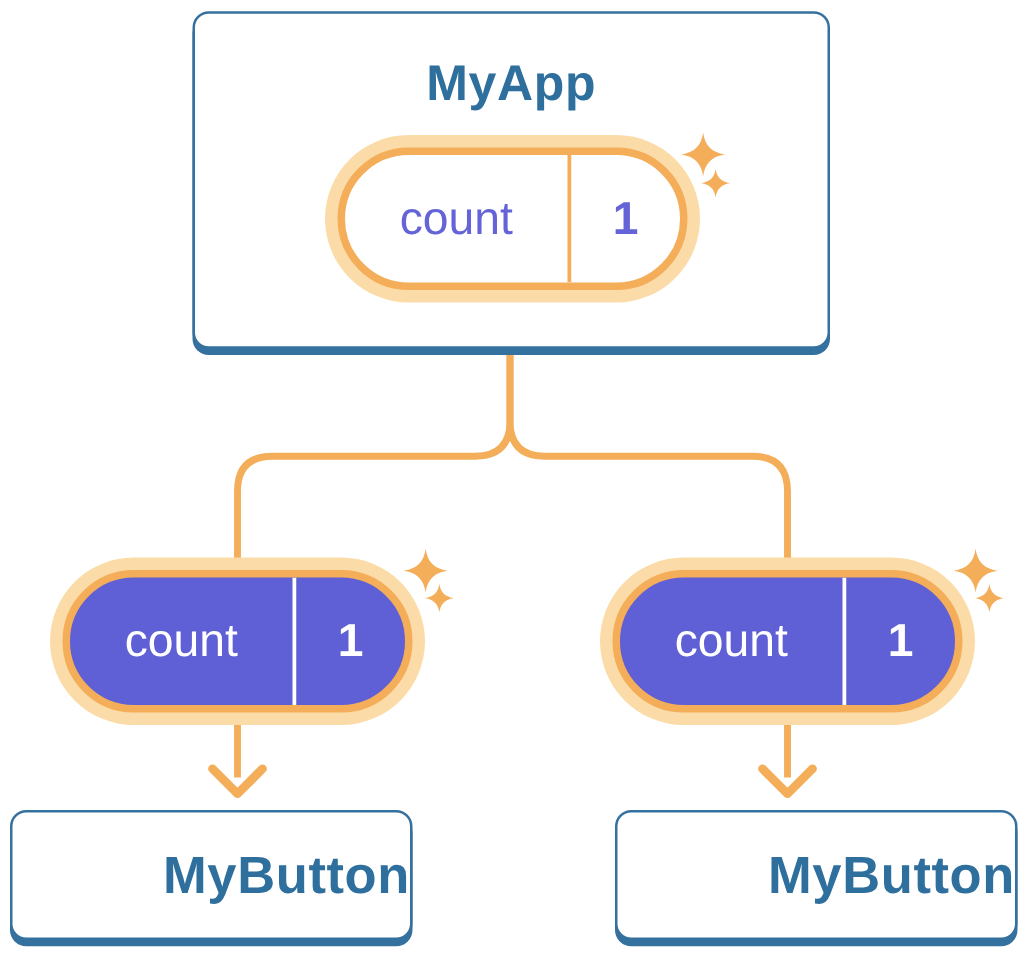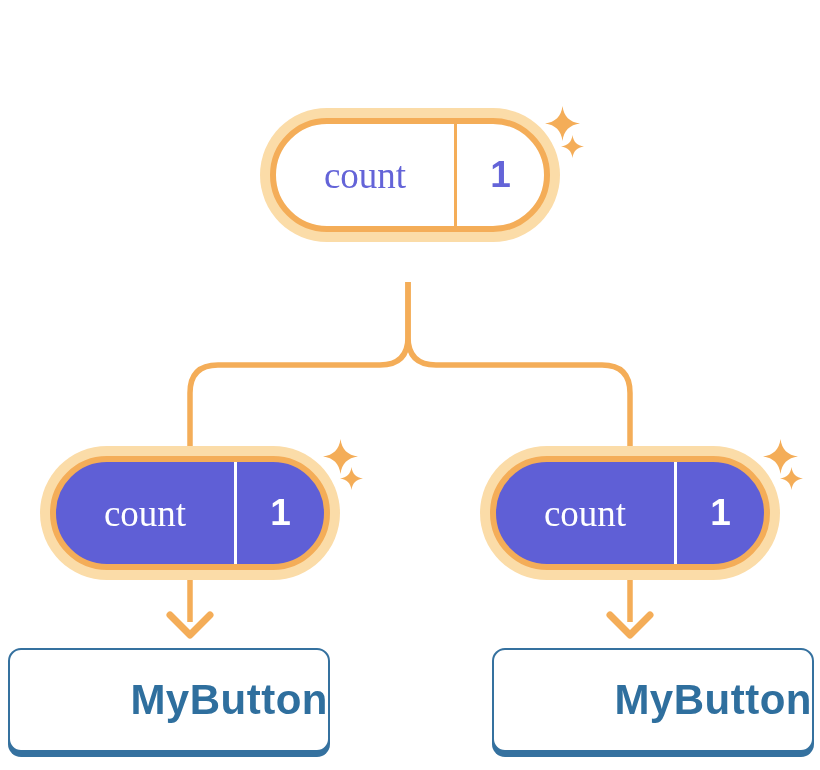--- a/index.html
+++ b/index.html
@@ -67,21 +67,20 @@
     overflow: hidden;
     z-index: 3;
   }
   .pill-top   { left: 270px; top: 118px; background: #ffffff; }
   .pill-left  { left: 50px;  top: 456px; background: var(--purple, #5f5fd6); }
   .pill-right { left: 490px; top: 456px; background: var(--purple, #5f5fd6); }
   .pill-name {
     flex: 1;
     display: flex; align-items: center; justify-content: center;
     font-size: 37px;
-    font-family: Liberation Serif, serif;
   }
   .pill-value {
     width: 90px;
     display: flex; align-items: center; justify-content: center;
     font-size: 37px;
     font-weight: 700;
     border-left: 3.5px solid;
   }
   .pill-top .pill-name,
   .pill-top .pill-value { color: var(--purple-text, #6464d8); border-color: var(--orange, #f4ad58); }
@@ -95,20 +94,23 @@
 
 <div class="canvas">
 
   <svg class="wires" width="820" height="770" viewBox="0 0 820 770" aria-hidden="true">
     <path class="wire" d="M408 282 L408 337 Q408 365 380 365 L218 365 Q190 365 190 393 L190 622"></path>
     <path class="wire" d="M408 282 L408 337 Q408 365 436 365 L602 365 Q630 365 630 393 L630 622"></path>
     <path class="arrow" d="M170 615 L190 635 L210 615"></path>
     <path class="arrow" d="M610 615 L630 635 L650 615"></path>
   </svg>
 
+  <div class="card root-card">
+    <div class="card-title root-title">MyApp</div>
+  </div>
 
   <div class="pill pill-top">
     <span class="pill-name">count</span>
     <span class="pill-value">1</span>
   </div>
 
   <div class="pill pill-left pill-solid">
     <span class="pill-name">count</span>
     <span class="pill-value">1</span>
   </div>

